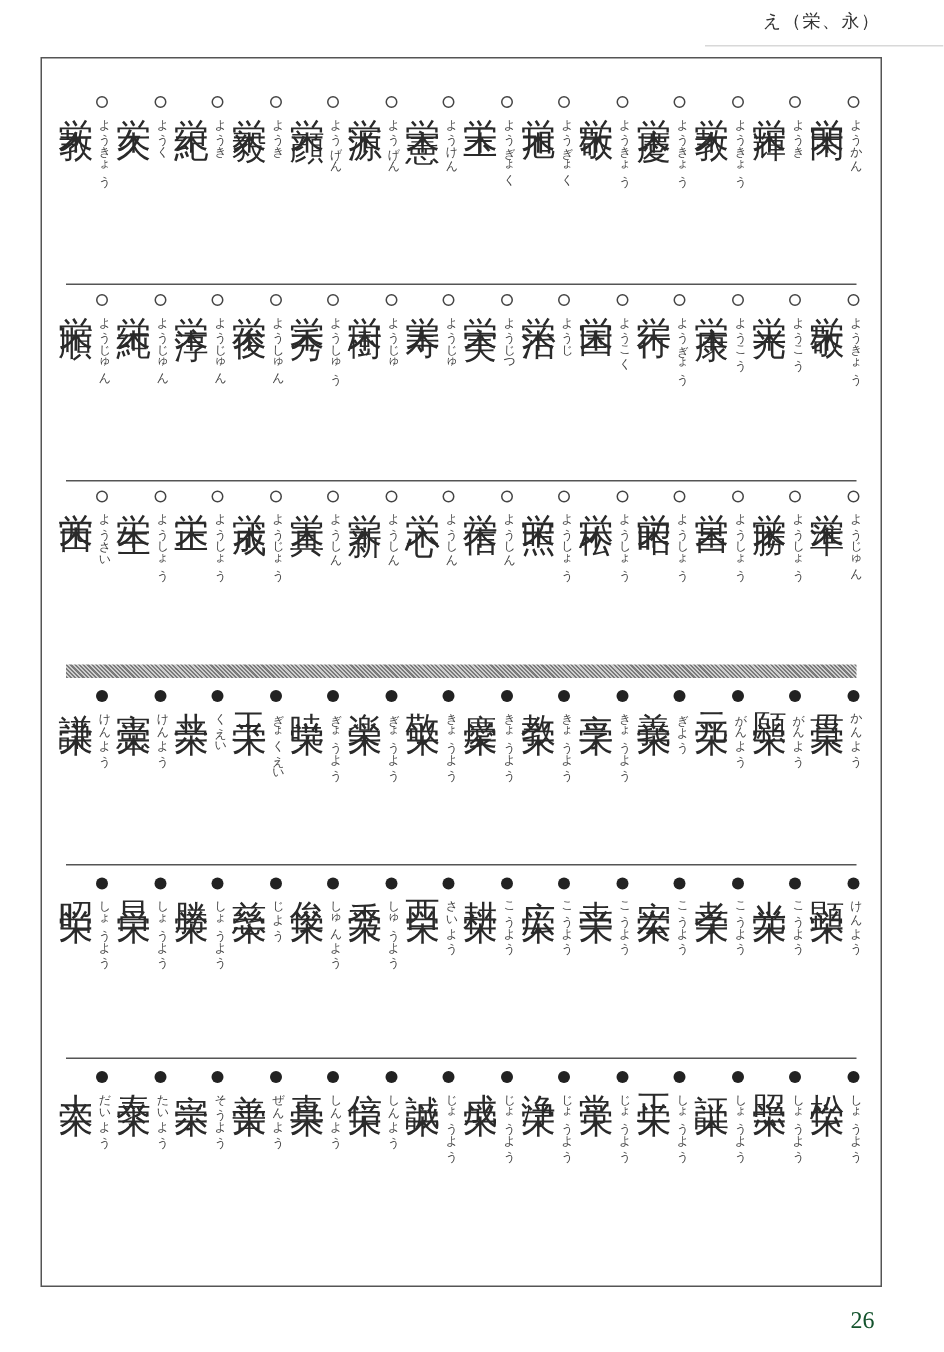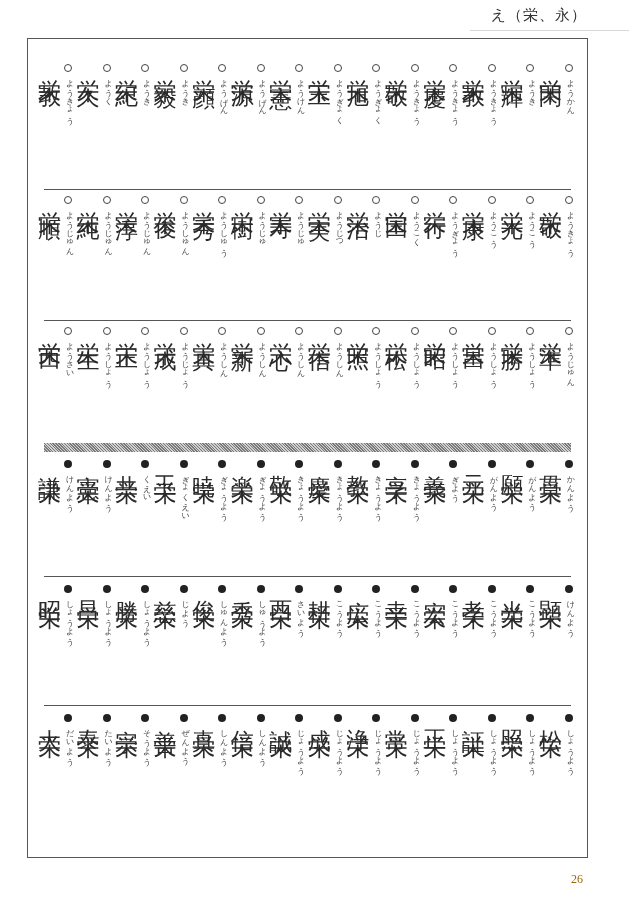--- a/index.html
+++ b/index.html
@@ -2,21 +2,21 @@
 <html><head>
   <meta charset="utf-8">
   <style>
     html, body { margin:0; padding:0; background:#ffffff; }
     body {
       width:629px; height:901px; position:relative; overflow:hidden;
       font-family:"DejaVu Serif", serif; color:#2a2a2a;
     }
     .header {
       position:absolute; top:6px; right:42px;
-      font-family:"DejaVu Sans", sans-serif; font-size:15px; letter-spacing:1px; color:#333;
+      font-family:"DejaVu Sans", sans-serif; font-size:12px; letter-spacing:1px; color:#333;
     }
     .header-rule {
       position:absolute; top:30px; left:470px; width:159px; height:1px; background:#d8d8d8;
     }
     .frame {
       position:absolute; left:27px; top:38px; width:561px; height:820px;
       border:1px solid #555; box-sizing:border-box;
     }
     .row {
       position:absolute; left:10px; right:10px; height:104px;
@@ -43,21 +43,21 @@
     }
     .mark.open { border:1px solid #444; background:#fff; }
     .mark.filled { background:#222; }
     .reading {
       position:absolute; left:26px; top:13px; width:10px;
       writing-mode:vertical-rl; font-size:8px; line-height:9px; color:#444;
       font-family:"DejaVu Sans", sans-serif;
     }
     .page-number {
       position:absolute; right:46px; top:872px;
-      font-family:"Liberation Serif", serif; font-size:12px; color:#a16207;
+      font-family:"Liberation Serif", serif; font-size:16px; color:#14532d;
     }
   </style>
 </head>
 <body>
 
 <div class="header">え（栄、永）</div>
 <div class="header-rule"></div>
 
 <div class="frame">
   <div class="row" style="top:22px;">

